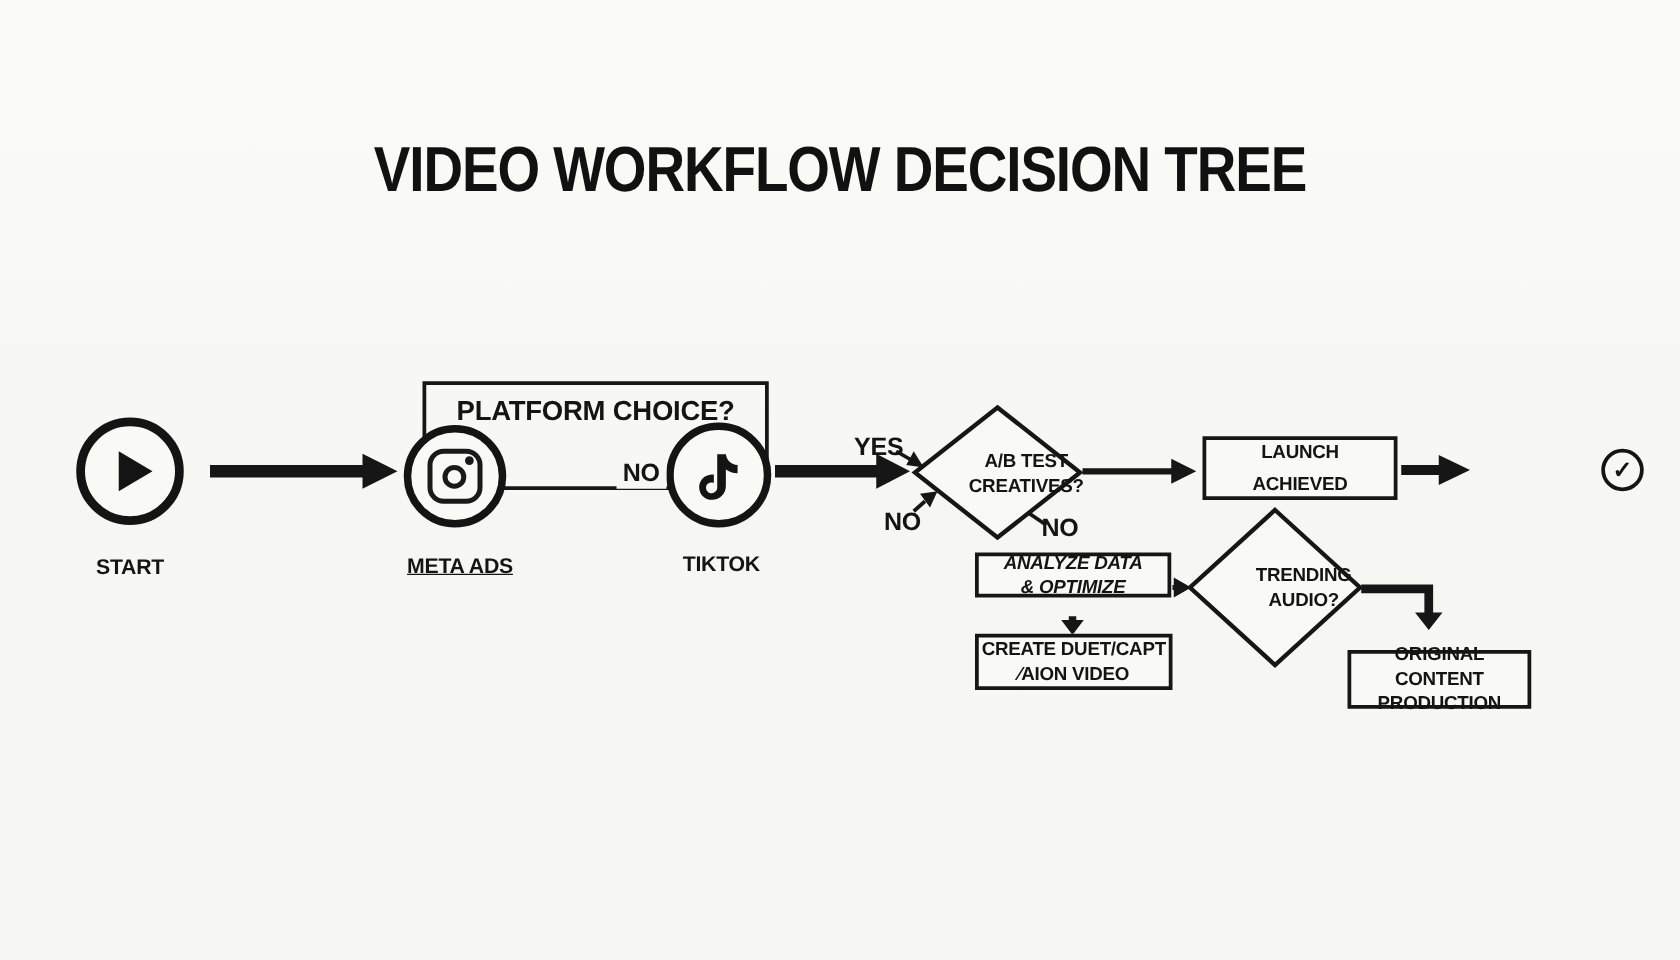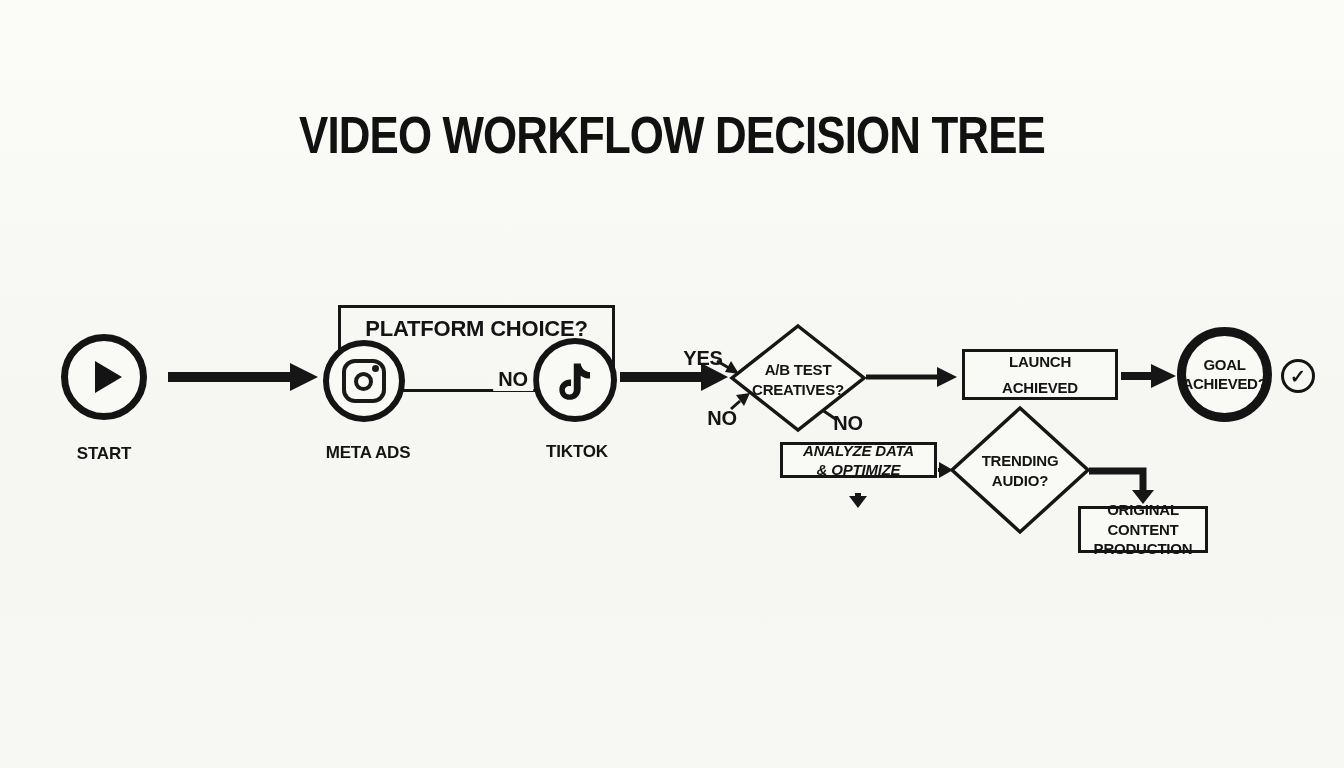--- a/index.html
+++ b/index.html
@@ -57,36 +57,36 @@
     position:absolute; border:3px solid #161616; background:transparent;
     display:flex; flex-direction:column; align-items:center; justify-content:center;
     text-align:center; font-weight:700; font-size:15px; line-height:1.3;
     letter-spacing:-0.2px;
   }
   .platform-rect { left:338px; top:305px; width:277px; height:87px;
                    justify-content:flex-start; padding-top:7px; font-size:22px; }
   .launch-rect   { left:962px; top:349px; width:156px; height:51px; background:#f9f9f6;justify-content:space-between; }
   .analyze-rect  { left:780px; top:442px; width:157px; height:36px; background:#f9f9f6;font-style:italic; }
   .create-rect   { left:780px; top:507px; width:158px; height:45px; background:#f9f9f6; }
-  .original-rect { left:1078px; top:506px; width:130px; height:47px; background:#f9f9f6; }
+  .original-rect { left:1078px; top:520px; width:147px; height:47px; background:#f9f9f6; }
 
   
   .lbl {
     position:absolute; transform:translateX(-50%);
     font-weight:700; white-space:nowrap; letter-spacing:-0.2px;
   }
   .caption { font-size:17px;text-align:right; }
   .edge-lbl { font-size:20px; }
   .bg-patch { background:#f7f7f4; padding:0 5px; }
 
   
   .dia-text {
     position:absolute; transform:translate(-50%,-50%);
     text-align:center; font-weight:700; font-size:15px; line-height:1.3;
-    letter-spacing:-0.2px; white-space:nowrap;
+    letter-spacing:-0.2px; white-space:nowrap;margin-left:23px;
   }
   .goal-text { font-size:15px; line-height:1.25; text-align:center; font-weight:700; letter-spacing:-0.3px; }
 </style>
 </head>
 <body>
 
 <div id="stage">
 
   <div class="title">VIDEO WORKFLOW DECISION TREE</div>
 
@@ -137,21 +137,21 @@
   </div>
   <div class="lbl caption" style="left:104px; top:444px;">START</div>
 
   <div class="circle ig-circle">
     <div class="ig">
       <div class="ig-body"></div>
       <div class="ig-lens"></div>
       <div class="ig-dot"></div>
     </div>
   </div>
-  <div class="lbl caption" style="left:368px; top:443px;">META ADS</div>
+  <div class="lbl caption" style="left:368px; top:443px;text-decoration:underline;">META ADS</div>
 
   <div class="circle tt-circle">
     <svg width="42" height="42" viewBox="0 0 48 48">
       <path fill="#141414" d="M30.5 5c.8 5.6 4.8 9.5 10.7 9.9v7.5c-3.9.1-7.5-1.2-10.7-3.4v14.9c0 7.5-5.5 12.8-12.6 12.8-6.8 0-11.8-5.1-11.8-11.6 0-7 5.9-12.1 13.4-11.6v7.7c-.8-.3-1.7-.4-2.6-.3-2.8.3-4.7 2.4-4.5 5.1.2 2.7 2.5 4.7 5.3 4.6 3-.1 4.9-2.3 4.9-5.3V5z"></path>
     </svg>
   </div>
   <div class="lbl caption" style="left:577px; top:442px;">TIKTOK</div>
 
   <div class="lbl edge-lbl bg-patch" style="left:513px; top:368px;">NO</div>
 
@@ -162,35 +162,33 @@
 
   <div class="lbl edge-lbl" style="left:703px; top:347px;">YES</div>
   <div class="lbl edge-lbl" style="left:722px; top:407px;">NO</div>
   <div class="lbl edge-lbl" style="left:848px; top:412px;">NO</div>
 
   <div class="rect launch-rect">
     <div>LAUNCH</div>
     <div>ACHIEVED</div>
   </div>
 
-  <div class="circle goal-circle">
-    <div class="goal-text">
-      <div>GOAL</div>
-      <div>ACHIEVED?</div>
-    </div>
-  </div>
   <div class="circle check-circle">
     <span>✓</span>
   </div>
 
   <div class="rect analyze-rect">
     <div>ANALYZE DATA</div>
     <div>&amp; OPTIMIZE</div>
   </div>
 
+  <div class="rect create-rect">
+    <div>CREATE DUET/CAPT</div>
+    <div>⁄AION VIDEO</div>
+  </div>
 
   <div class="dia-text" style="left:1020px; top:470px;">
     <div>TRENDING</div>
     <div>AUDIO?</div>
   </div>
 
   <div class="rect original-rect">
     <div>ORIGINAL CONTENT</div>
     <div>PRODUCTION</div>
   </div>

